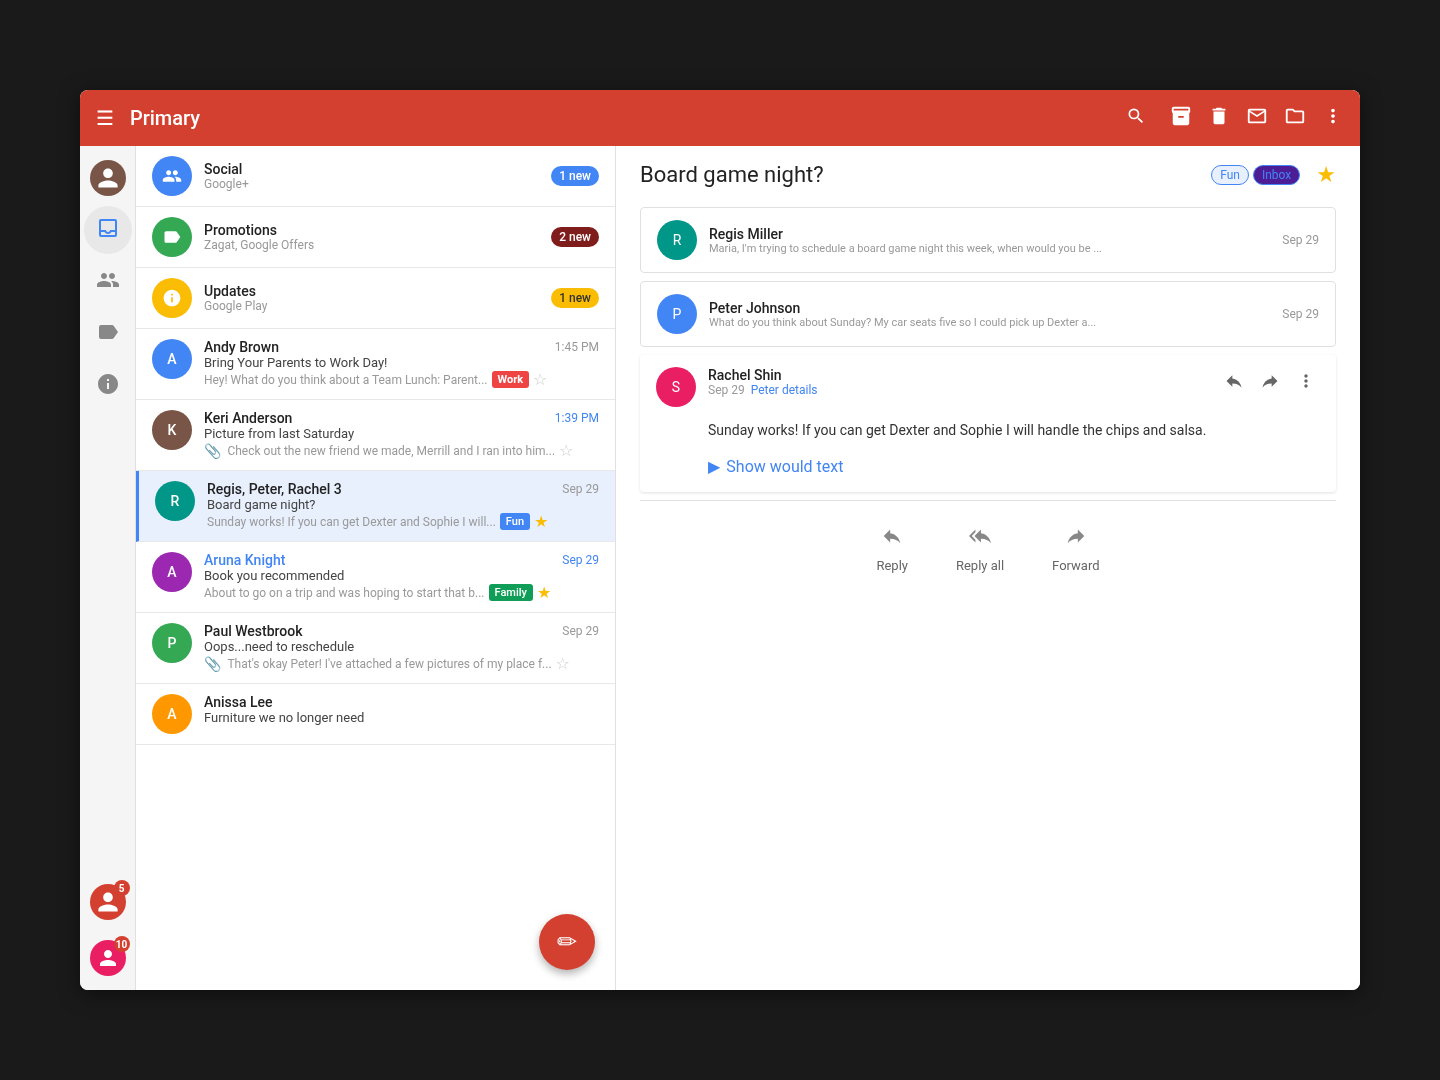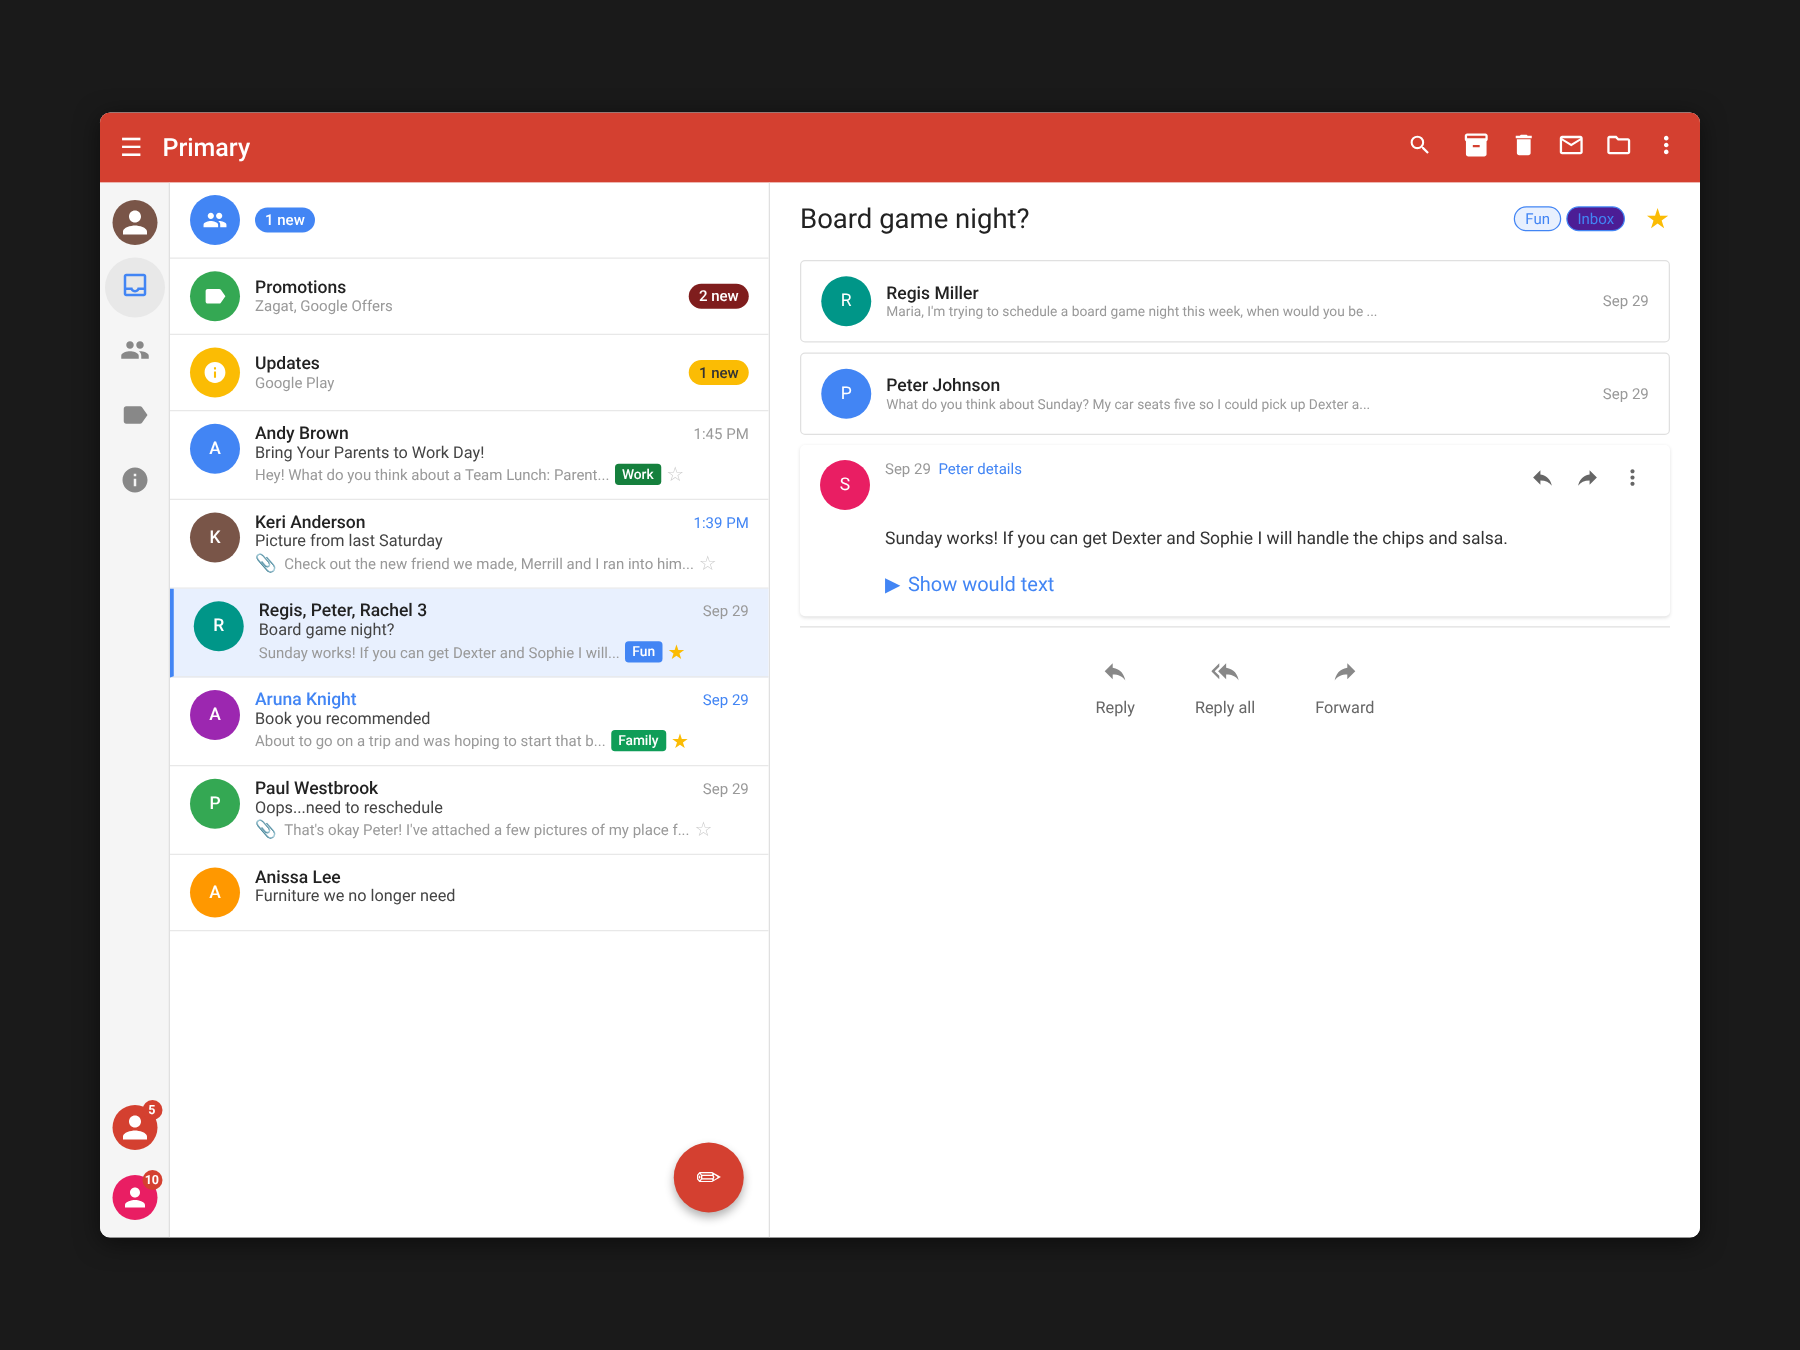--- a/index.html
+++ b/index.html
@@ -147,21 +147,21 @@
     }
     .email-content { flex: 1; min-width: 0; }
     .email-header { display: flex; justify-content: space-between; align-items: center; }
     .sender-name { font-weight: 500; font-size: 14px; color: #222; }
     .sender-name.blue { color: #4285f4; }
     .email-time { font-size: 12px; color: #999; white-space: nowrap; margin-left: 8px; }
     .email-time.blue { color: #4285f4; }
     .email-subject { font-size: 13px; color: #444; white-space: nowrap; overflow: hidden; text-overflow: ellipsis; }
     .email-preview { font-size: 12px; color: #999; white-space: nowrap; overflow: hidden; text-overflow: ellipsis; display: flex; align-items: center; gap: 4px; }
     .tag-badge { padding: 2px 6px; border-radius: 3px; font-size: 11px; color: #fff; font-weight: 500; }
-    .tag-work { background: #15803d; }
+    .tag-work { background: #ef4444; font-weight: bold; }
     .tag-fun { background: #4285f4; }
     .tag-family { background: #0f9d58; }
     .star-icon { color: #fbbc04; font-size: 16px; }
     .star-empty { color: #ccc; font-size: 16px; }
     .clip-icon { color: #999; font-size: 14px; margin-right: 2px; }
 
     
     .email-detail-panel {
       flex: 1;
       overflow-y: auto;
@@ -368,20 +368,24 @@
     </div>
 
     <div class="email-list-panel" style="position:relative;">
 
       <div class="category-row">
         <div class="cat-icon social">
           <svg width="20" height="20" viewBox="0 0 24 24" fill="white">
               <path d="M16 11c1.66 0 2.99-1.34 2.99-3S17.66 5 16 5c-1.66 0-3 1.34-3 3s1.34 3 3 3zm-8 0c1.66 0 2.99-1.34 2.99-3S9.66 5 8 5C6.34 5 5 6.34 5 8s1.34 3 3 3zm0 2c-2.33 0-7 1.17-7 3.5V19h14v-2.5c0-2.33-4.67-3.5-7-3.5zm8 0c-.29 0-.62.02-.97.05 1.16.84 1.97 1.97 1.97 3.45V19h6v-2.5c0-2.33-4.67-3.5-7-3.5z"></path>
             </svg>
         </div>
+        <div class="cat-content">
+          <div class="cat-name">Social</div>
+          <div class="cat-sub">Google+</div>
+        </div>
         <span class="cat-badge blue">1 new</span>
       </div>
 
       <div class="category-row">
         <div class="cat-icon promo">
           <svg width="20" height="20" viewBox="0 0 24 24" fill="white">
               <path d="M17.63 5.84C17.27 5.33 16.67 5 16 5L5 5.01C3.9 5.01 3 5.9 3 7v10c0 1.1.9 1.99 2 1.99L16 19c.67 0 1.27-.33 1.63-.84L22 12l-4.37-6.16z"></path>
             </svg>
         </div>
         <div class="cat-content">
@@ -528,20 +532,21 @@
             <div class="msg-preview-text">What do you think about Sunday? My car seats five so I could pick up Dexter a...</div>
           </div>
           <span class="msg-date">Sep 29</span>
         </div>
       </div>
 
       <div class="message-card" style="border: none; box-shadow: 0 1px 3px rgba(0,0,0,0.12);">
         <div class="message-header" style="align-items: flex-start;">
           <div class="msg-avatar" style="background:#e91e63;">S</div>
           <div class="msg-sender-info">
+            <div class="msg-sender-name">Rachel Shin</div>
             <div style="font-size:12px;color:#999;display:flex;align-items:center;gap:6px;">
               <span>Sep 29</span>
               <a href="#" style="color:#4285f4;text-decoration:none;">Peter details</a>
             </div>
           </div>
           <div class="msg-actions">
             <span class="msg-action-btn" title="Reply">
               <svg width="20" height="20" viewBox="0 0 24 24" fill="#666">
                   <path d="M10 9V5l-7 7 7 7v-4.1c5 0 8.5 1.6 11 5.1-1-5-4-10-11-11z"></path>
                 </svg>

